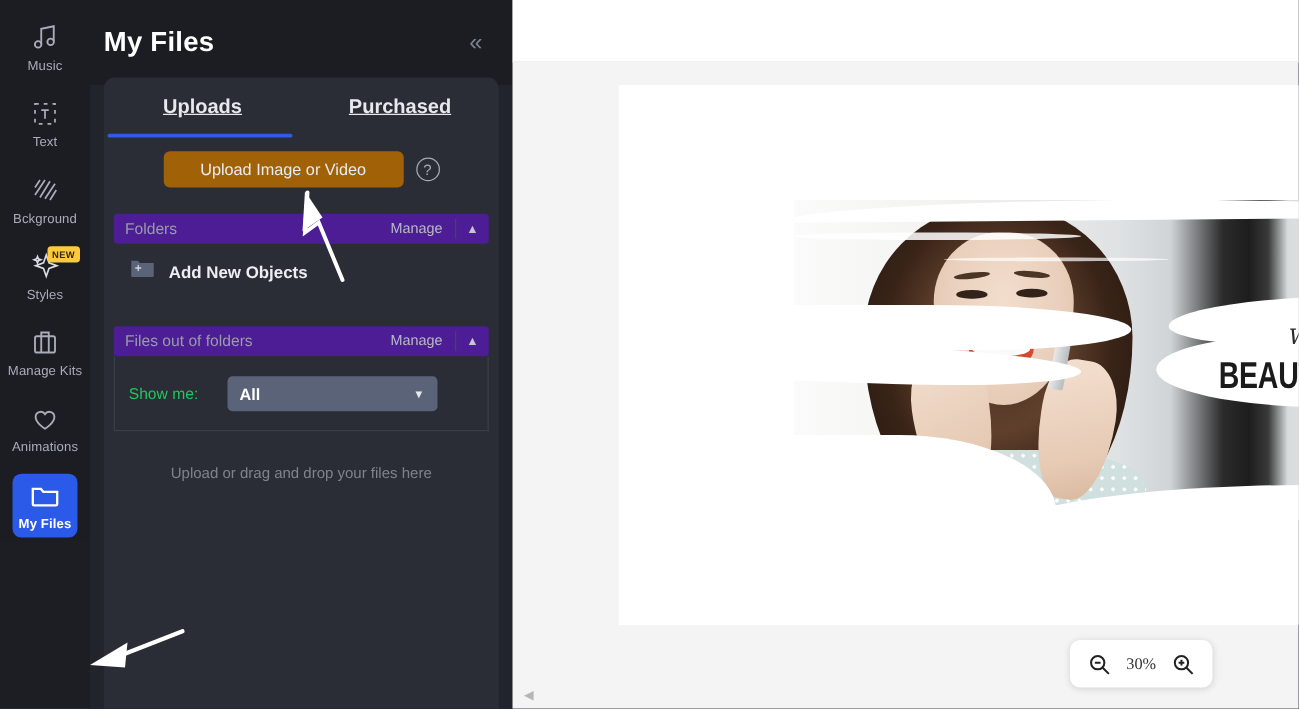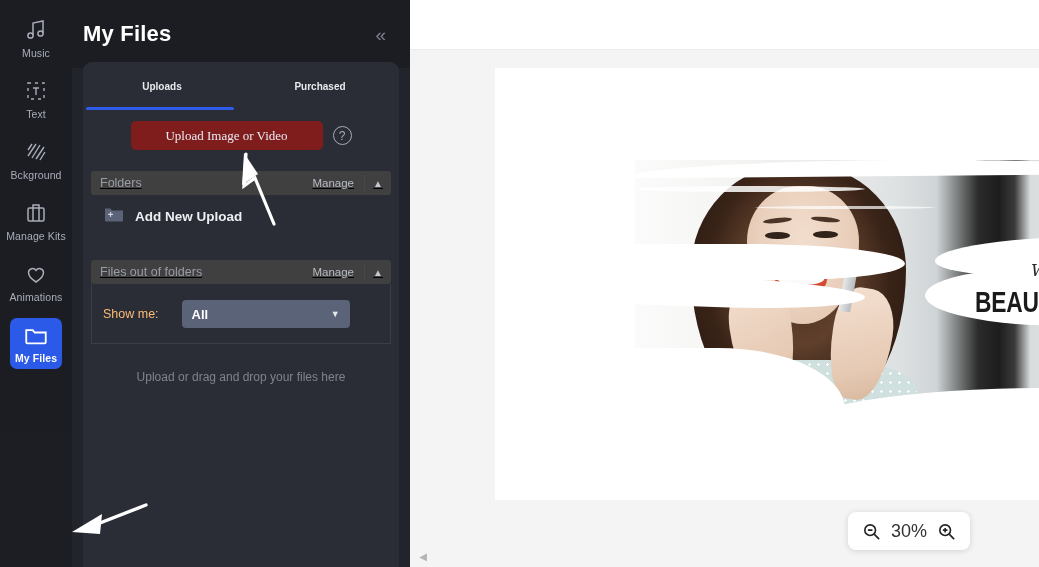--- a/index.html
+++ b/index.html
@@ -65,74 +65,73 @@
   .collapse-btn { color: #7d818c; font-size: 19px; cursor: pointer; line-height: 1; padding: 4px 6px; }
 
   .panel-body {
     position: absolute; top: 62px; left: 11px; right: 11px; bottom: 0;
     background: #2a2d36;
     border-radius: 9px 9px 0 0;
   }
   .tabs { display: flex; height: 48px; position: relative; }
   .tab {
     flex: 1; display: flex; align-items: center; justify-content: center;
-    color: #e8e9ed; font-size: 10px; font-weight: bold;
-    cursor: pointer; position: relative;
+    color: #e8e9ed; font-size: 16px; font-weight: bold;
+    cursor: pointer; position: relative; text-decoration: underline;
   }
   .tab-underline {
     position: absolute; bottom: 0; height: 3px;
     background: #2e5bea; border-radius: 2px;
   }
   .tab-underline.t0 { left: 3px; width: 148px; }
 
   .upload-row {
     display: flex; align-items: center; justify-content: center;
     gap: 10px; margin-top: 11px;
   }
   .upload-btn {
     width: 192px; height: 29px;
-    background: #7f1d1d; color: #e9ecf3;
+    background: #a16207; color: #e9ecf3;
     border: none; border-radius: 5px;
-    font-size: 13px; font-family: Liberation Serif, serif;
+    font-size: 13px; font-family: Liberation Sans, sans-serif;
     cursor: pointer;
   }
   .help-icon {
     width: 19px; height: 19px; border-radius: 50%;
     border: 1.4px solid #a7abb5; color: #a7abb5;
     font-size: 12px; display: flex; align-items: center; justify-content: center;
     cursor: pointer;
   }
 
   .section-head {
     margin: 0 8px; height: 24px;
-    background: #404040;
+    background: #4c1d95;
     display: flex; align-items: center;
     border-radius: 3px;
-    text-decoration: underline;
   }
   .section-head.first { margin-top: 21px; }
   .section-head.second { margin-top: 22px; }
   .sh-title { flex: 1; color: #989ca6; font-size: 12.5px; padding-left: 9px; }
   .sh-manage { color: #b7bbc4; font-size: 11.5px; padding-right: 10px; cursor: pointer; }
   .sh-div { width: 1px; height: 16px; background: #444853; }
   .sh-chev { width: 26px; text-align: center; color: #c3c7d0; font-size: 10px; cursor: pointer; }
 
   .folder-row {
     display: flex; align-items: center; gap: 11px;
     margin: 0 8px; padding: 11px 0 11px 13px;
     cursor: pointer;
   }
   .folder-row .lbl { color: #edeef2; font-size: 13.5px; font-weight: bold; }
 
   .files-box {
     margin: 0 8px; border: 1px solid #3a3e48;
     border-top: none; padding: 16px 0 15px 0;
   }
   .showme-row { display: flex; align-items: center; padding-left: 11px; gap: 23px; }
-  .showme-lbl { color: #fdba74; font-size: 12.5px; }
+  .showme-lbl { color: #22c55e; font-size: 12.5px; }
   .select {
     width: 168px; height: 28px; background: #5a6377;
     border-radius: 4px; display: flex; align-items: center;
     padding: 0 10px; justify-content: space-between;
     cursor: pointer;
   }
   .select .val { color: #fff; font-size: 13px; font-weight: bold; }
   .select .caret { color: #e6e8ec; font-size: 9px; }
 
   .drop-hint {
@@ -242,21 +241,21 @@
 
   
   .zoom-pill {
     position: absolute; right: 69px; bottom: 17px;
     height: 38px; min-width: 114px;
     background: #fff; border-radius: 8px;
     box-shadow: 0 1px 6px rgba(0,0,0,.14);
     display: flex; align-items: center; justify-content: space-between;
     padding: 0 14px; gap: 10px;
   }
-  .zoom-pill .pct { font-size: 18px; color: #333; }
+  .zoom-pill .pct { font-size: 13px; color: #333; font-family: Liberation Serif, serif; }
   .zoom-ico { cursor: pointer; color: #222; display: flex; }
 
   .hscroll-arrow {
     position: absolute; left: 6px; bottom: 4px;
     width: 14px; height: 14px;
     display: flex; align-items: center; justify-content: center;
     color: #b5b5b5; font-size: 10px;
   }
 
   
@@ -301,20 +300,30 @@
 
       <div class="rail-item">
         <span class="glyph">
           <svg width="24" height="24" viewBox="0 0 24 24" fill="none" stroke="#a9adb8" stroke-width="1.4">
             <path d="M4 16L12 4M8 18L16 5M12 19L20 7M16 20L21 12M4 10L8 4"></path>
           </svg>
         </span>
         <span class="lbl">Bckground</span>
       </div>
 
+      <div class="rail-item">
+        <span class="badge-new">NEW</span>
+        <span class="glyph">
+          <svg width="24" height="24" viewBox="0 0 24 24" fill="none" stroke="#d9dce3" stroke-width="1.3">
+            <path d="M13 3l2.2 6.3L21.5 11.5l-6.3 2.2L13 20l-2.2-6.3L4.5 11.5l6.3-2.2z"></path>
+            <path d="M6 4.2l.7 1.9 1.9.7-1.9.7L6 9.4l-.7-1.9-1.9-.7 1.9-.7z"></path>
+          </svg>
+        </span>
+        <span class="lbl">Styles</span>
+      </div>
 
       <div class="rail-item">
         <span class="glyph">
           <svg width="24" height="24" viewBox="0 0 24 24" fill="none" stroke="#a9adb8" stroke-width="1.5">
             <rect x="4" y="7" width="16" height="13" rx="1.5"></rect>
               <path d="M9 7V4h6v3M9 7v13M15 7v13"></path>
           </svg>
         </span>
         <span class="lbl">Manage Kits</span>
       </div>
@@ -370,21 +379,21 @@
         <span class="sh-chev">▲</span>
       </div>
 
       <div class="folder-row">
         <span>
           <svg width="20" height="17" viewBox="0 0 20 17">
             <path d="M1 2.6h5.4L7.9 4.4H19v10.2a1 1 0 01-1 1H2a1 1 0 01-1-1z" fill="#5a6377"></path>
             <path d="M4.6 8.4h4M6.6 6.4v4" stroke="#cfd4de" stroke-width="1.1" stroke-linecap="round"></path>
           </svg>
         </span>
-        <span class="lbl">Add New Upload</span>
+        <span class="lbl">Add New Objects</span>
       </div>
 
       <div class="section-head second">
         <span class="sh-title">Files out of folders</span>
         <span class="sh-manage">Manage</span>
         <span class="sh-div"></span>
         <span class="sh-chev">▲</span>
       </div>
 
       <div class="files-box">

